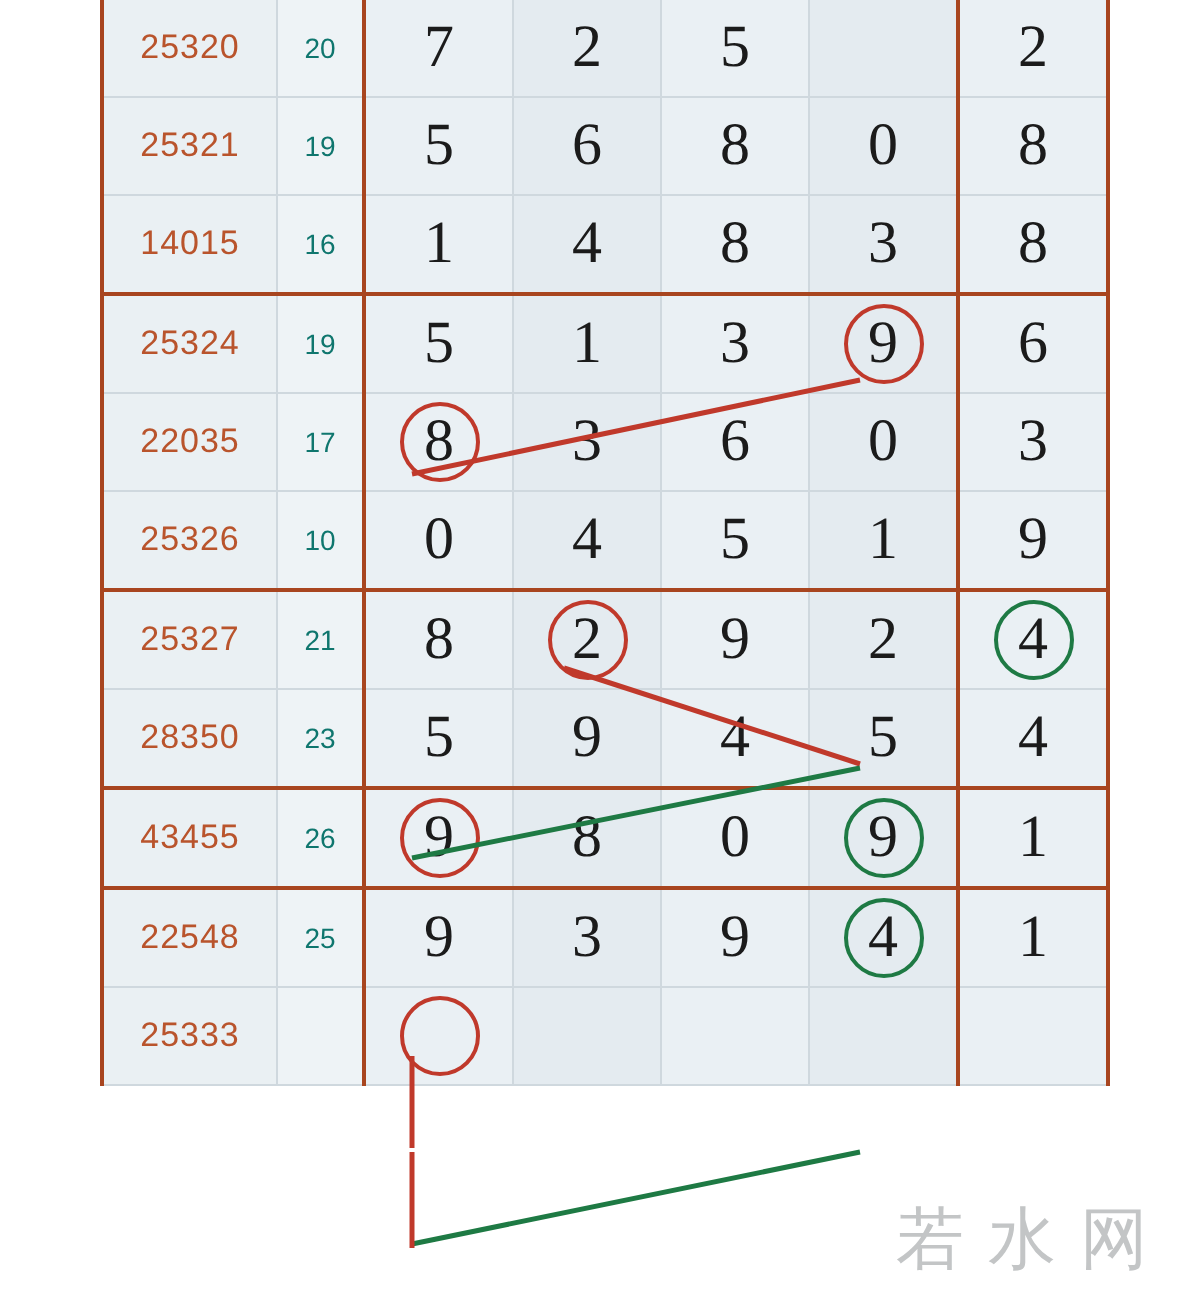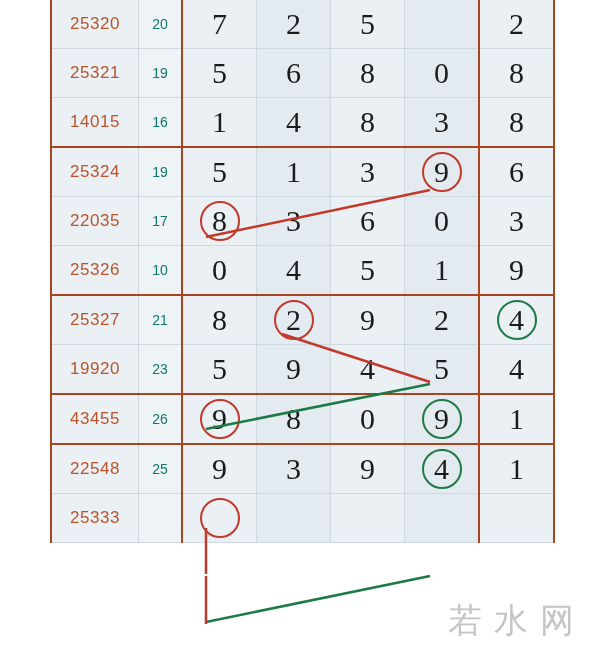--- a/index.html
+++ b/index.html
@@ -182,21 +182,21 @@
         <tr class="sep-top">
           <td class="c-id">25327</td>
           <td class="c-sum">21</td>
           <td class="c-num"><span>8</span></td>
           <td class="c-num alt"><span>2</span><span class="circle red"></span></td>
           <td class="c-num"><span>9</span></td>
           <td class="c-num alt"><span>2</span></td>
           <td class="c-num last"><span>4</span><span class="circle green"></span></td>
         </tr>
         <tr>
-          <td class="c-id">19920</td>
+          <td class="c-id">28350</td>
           <td class="c-sum">23</td>
           <td class="c-num"><span>5</span></td>
           <td class="c-num alt"><span>9</span></td>
           <td class="c-num"><span>4</span></td>
           <td class="c-num alt"><span>5</span></td>
           <td class="c-num last"><span>4</span></td>
         </tr>
         <tr class="sep-top">
           <td class="c-id">43455</td>
           <td class="c-sum">26</td>

